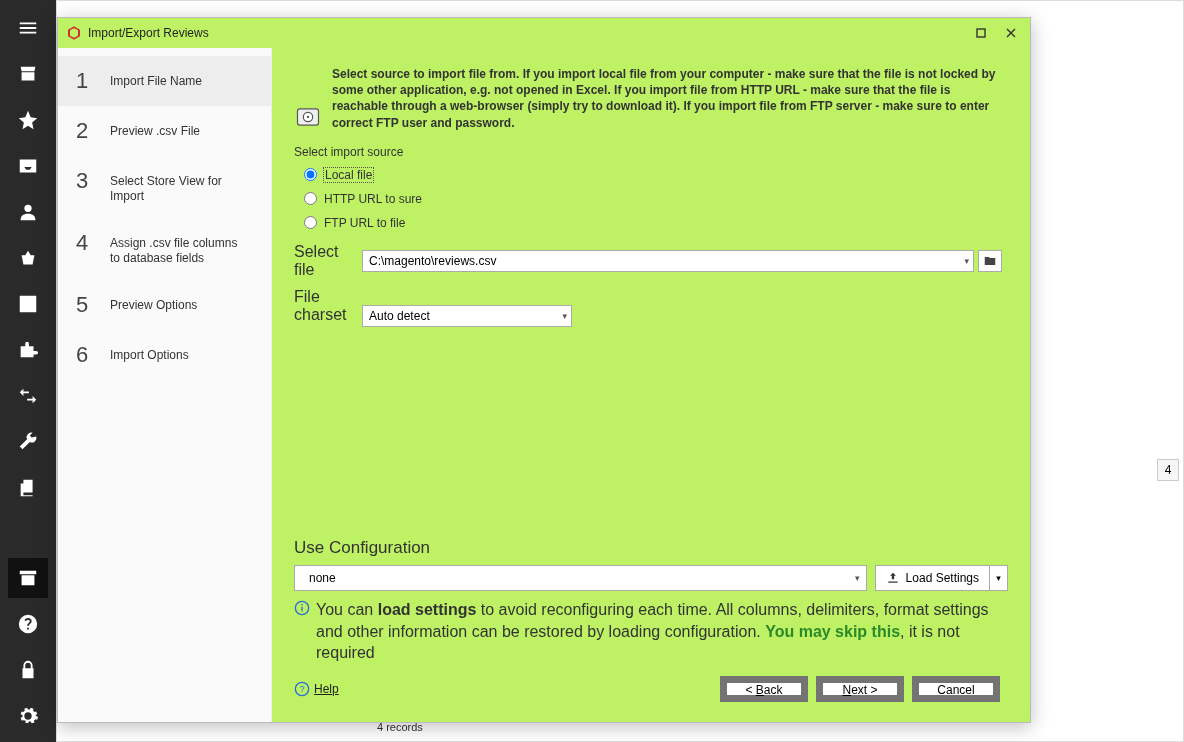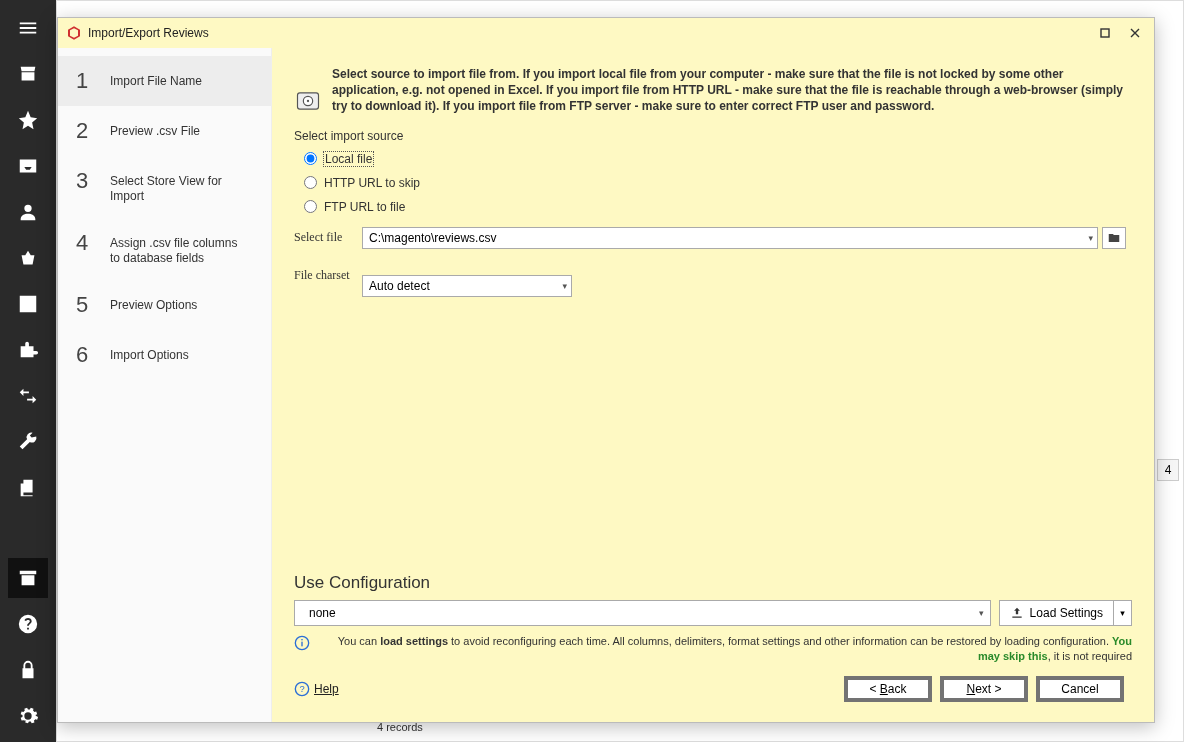--- a/index.html
+++ b/index.html
@@ -7,21 +7,21 @@
 
 .app { display: flex; width: 100%; height: 100%; }
 .sidebar-nav { width: 56px; background: #2a2a2a; display: flex; flex-direction: column; align-items: center; padding-top: 8px; }
 .sidebar-nav .nav-item { width: 40px; height: 40px; display: flex; align-items: center; justify-content: center; color: #fff; margin-bottom: 6px; cursor: pointer; }
 .sidebar-nav .nav-item.active { background: #111; }
 .sidebar-nav .spacer { flex: 1; }
 .sidebar-nav svg { width: 22px; height: 22px; fill: #fff; }
 
 .main-area { flex: 1; position: relative; background: #fff; border: 1px solid #ddd; }
 
-.dialog { position: absolute; top: 16px; left: 0; width: 1098px; height: 706px; background: #fef9c3; border: 1px solid #bbb; box-shadow: 0 4px 18px rgba(0,0,0,0.25); display: flex; flex-direction: column; }
+.dialog { position: absolute; top: 16px; left: 0; width: 974px; height: 706px; background: #bef264; border: 1px solid #bbb; box-shadow: 0 4px 18px rgba(0,0,0,0.25); display: flex; flex-direction: column; }
 .dlg-title { height: 30px; display: flex; align-items: center; padding: 0 4px 0 8px; }
 .dlg-title .app-icon { width: 16px; height: 16px; margin-right: 6px; }
 .dlg-title .title-text { font-size: 12px; color: #222; flex: 1; }
 .dlg-title .win-btn { width: 30px; height: 30px; display: flex; align-items: center; justify-content: center; cursor: pointer; }
 .dlg-title .win-btn svg { width: 10px; height: 10px; stroke: #333; fill: none; stroke-width: 1.4; }
 
 .dlg-body { flex: 1; display: flex; overflow: hidden; }
 
 .wizard-steps { width: 214px; background: #fafafa; border-right: 1px solid #eee; padding-top: 8px; }
 .step-item { display: flex; align-items: flex-start; padding: 14px 12px 14px 18px; cursor: pointer; }
@@ -36,48 +36,48 @@
 .info-row .info-text { font-size: 12px; color: #333; font-weight: 600; line-height: 1.35; }
 
 .field-label { font-size: 12px; color: #333; margin-bottom: 4px; }
 .radio-group { margin-bottom: 8px; }
 .radio-row { display: flex; align-items: center; height: 24px; padding-left: 10px; }
 .radio-row input[type=radio] { margin-right: 7px; }
 .radio-row label { font-size: 12px; color: #333; cursor: pointer; }
 .radio-row.sel label { outline: 1px dotted #555; padding: 0 1px; }
 
 .grid2 { display: grid; grid-template-columns: 64px 1fr 30px; column-gap: 4px; row-gap: 6px; align-items: center; }
-.grid2 .lbl { font-size: 12px; color: #333; font-family: Liberation Serif, serif; }
+.grid2 .lbl { font-size: 16px; color: #333; }
 .grid2 .combo, .grid2 .input { height: 22px; border: 1px solid #aaa; font-size: 12px; padding: 0 6px; background: #fff; display: flex; align-items: center; position: relative; }
 .grid2 .combo .caret { position: absolute; right: 4px; top: 50%; transform: translateY(-50%); font-size: 9px; color: #555; }
 .browse-btn { width: 24px; height: 22px; border: 1px solid #aaa; display: flex; align-items: center; justify-content: center; cursor: pointer; background: #fff; }
 .browse-btn svg { width: 14px; height: 14px; }
 
 .spacer-flex { flex: 1; }
 
 .uc-title { font-size: 17px; font-weight: 400; color: #333; margin-bottom: 7px; }
 .uc-row { display: flex; gap: 8px; margin-bottom: 8px; }
 .uc-row .combo { flex: 1; }
 .combo { height: 26px; border: 1px solid #aaa; font-size: 12px; padding: 0 14px; background: #fff; display: flex; align-items: center; position: relative; }
 .combo .caret { position: absolute; right: 6px; top: 50%; transform: translateY(-50%); font-size: 9px; color: #555; }
 .split-btn { display: flex; }
 .split-btn .main { height: 26px; border: 1px solid #aaa; padding: 0 10px; display: flex; align-items: center; font-size: 12px; gap: 6px; cursor: pointer; background: #fff; }
 .split-btn .drop { width: 18px; border: 1px solid #aaa; border-left: none; display: flex; align-items: center; justify-content: center; font-size: 9px; cursor: pointer; background: #fff; }
 
-.uc-info { display: flex; align-items: flex-start; font-size: 11px; color: #333; line-height: 1.35; text-align: right; }
+.uc-info { display: flex; align-items: flex-start; font-size: 16px; color: #333; line-height: 1.35; }
 .uc-info .i-ico { width: 16px; height: 16px; margin-right: 6px; flex-shrink: 0; margin-top: 1px; }
 .uc-info b { font-weight: 600; }
 .uc-info .green { color: #2a8a2a; font-weight: 600; }
 
 .dlg-footer { display: flex; align-items: center; padding: 12px 8px 6px 0; }
 .help-link { display: flex; align-items: center; font-size: 12px; gap: 4px; cursor: pointer; }
 .help-link .q-ico { width: 16px; height: 16px; }
 .help-link span { text-decoration: underline; color: #222; }
 .dlg-footer .flex1 { flex: 1; }
-.wiz-btn { width: 88px; height: 26px; border: 4px solid #737373; background: #fff; font-size: 12px; margin-left: 8px; cursor: pointer; }
+.wiz-btn { width: 88px; height: 26px; border: 7px solid #737373; background: #fff; font-size: 12px; margin-left: 8px; cursor: pointer; }
 .wiz-btn u { text-decoration: underline; }
 
 .bg-stub { position: absolute; right: 4px; top: 458px; width: 22px; height: 22px; border: 1px solid #ccc; font-size: 12px; display: flex; align-items: center; justify-content: center; background: #f6f6f6; }
 .bg-records { position: absolute; left: 320px; bottom: 8px; font-size: 11px; color: #333; }
 </style>
 </head>
 <body>
 
 <div class="app">
   <div class="sidebar-nav">
@@ -220,21 +220,21 @@
           </div>
 
           <div class="field-label">Select import source</div>
           <div class="radio-group">
             <div class="radio-row sel">
                 <input type="radio" name="src" checked="" style="">
                 <label>Local file</label>
               </div>
             <div class="radio-row">
                 <input type="radio" name="src" style="">
-                <label>HTTP URL to skip</label>
+                <label>HTTP URL to sure</label>
               </div>
             <div class="radio-row">
                 <input type="radio" name="src" style="">
                 <label>FTP URL to file</label>
               </div>
           </div>
 
           <div class="grid2">
             <div class="lbl">Select file</div>
             <div class="combo">

